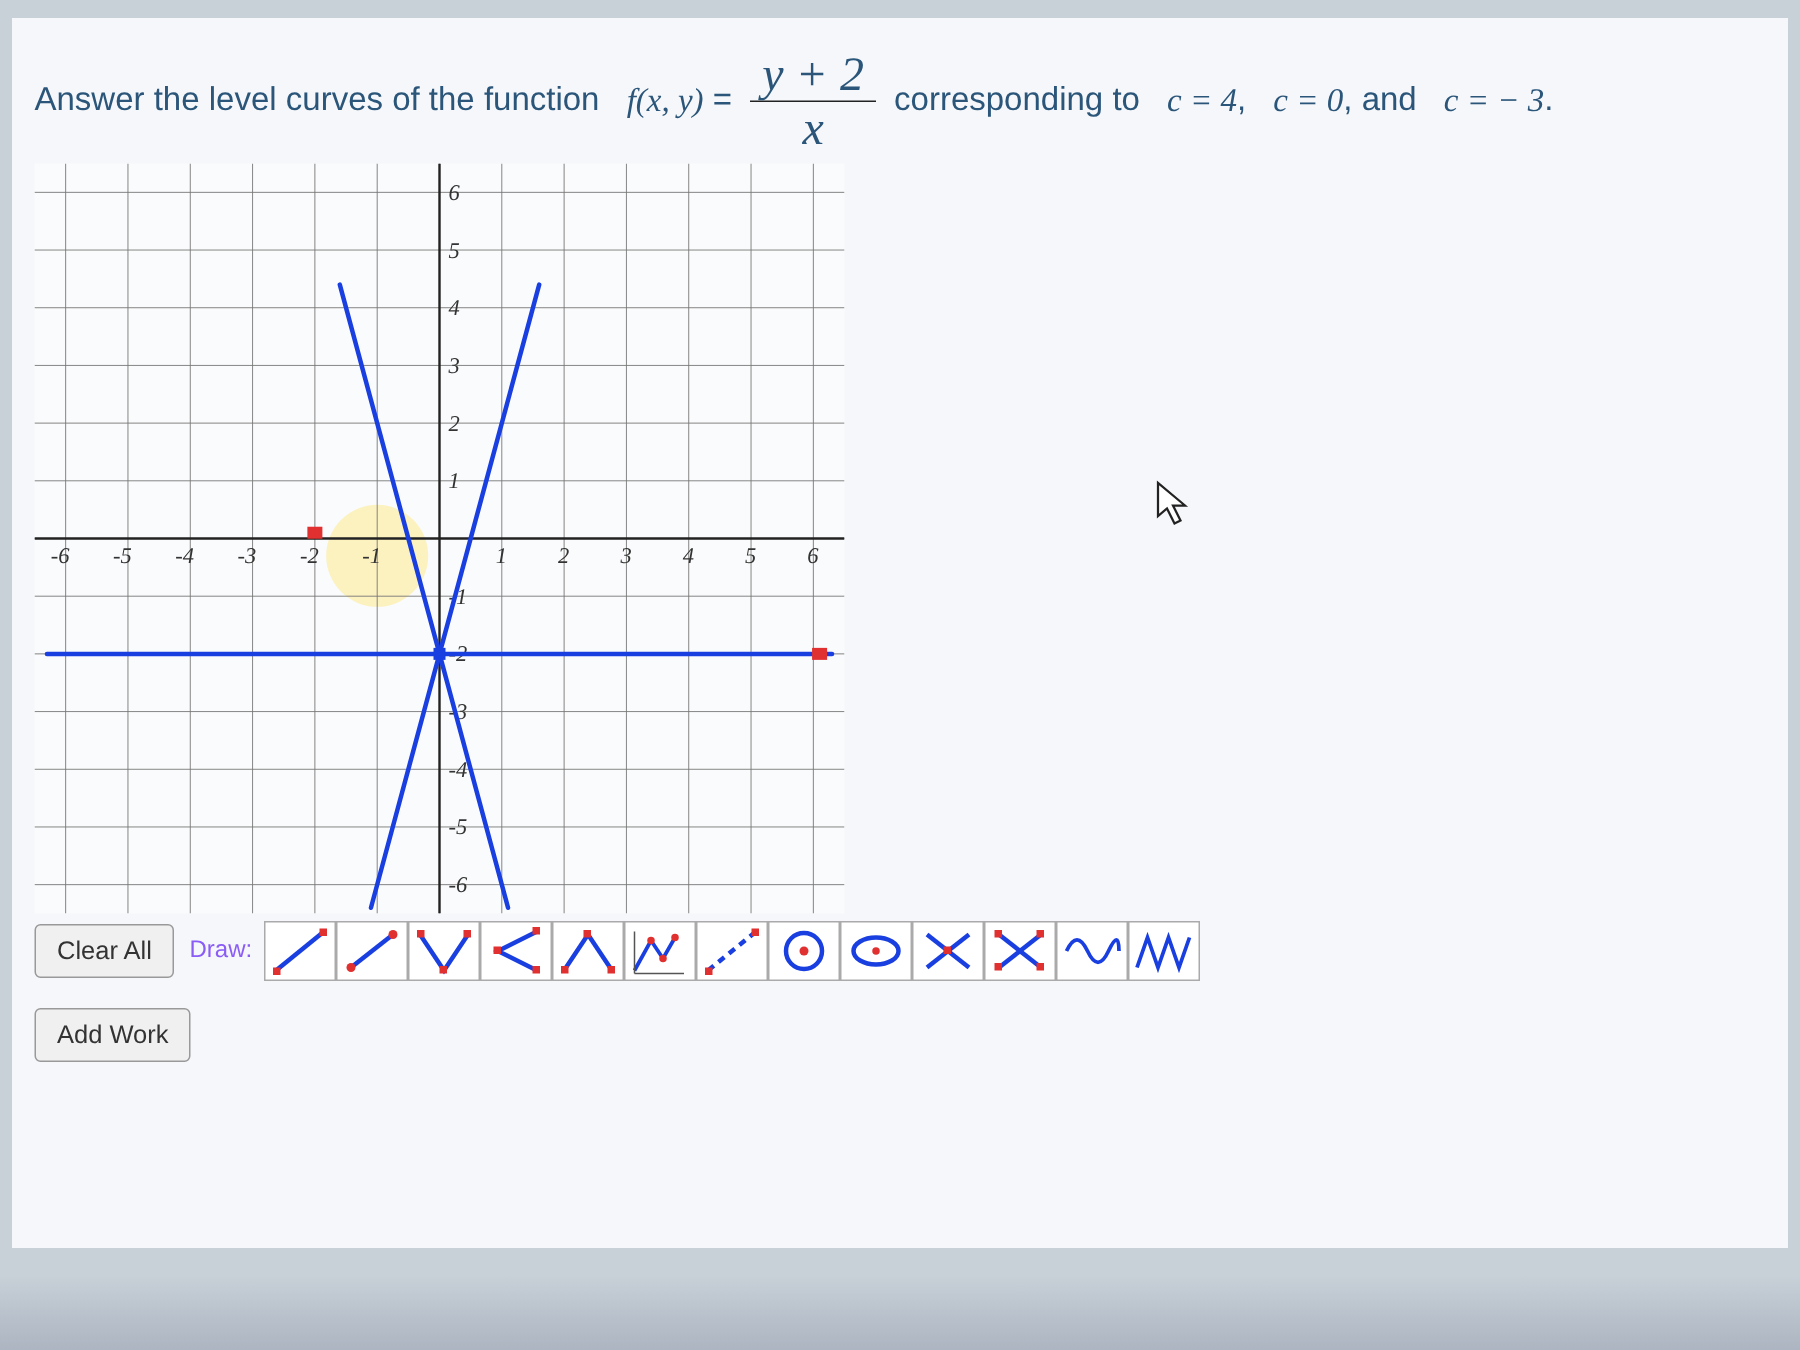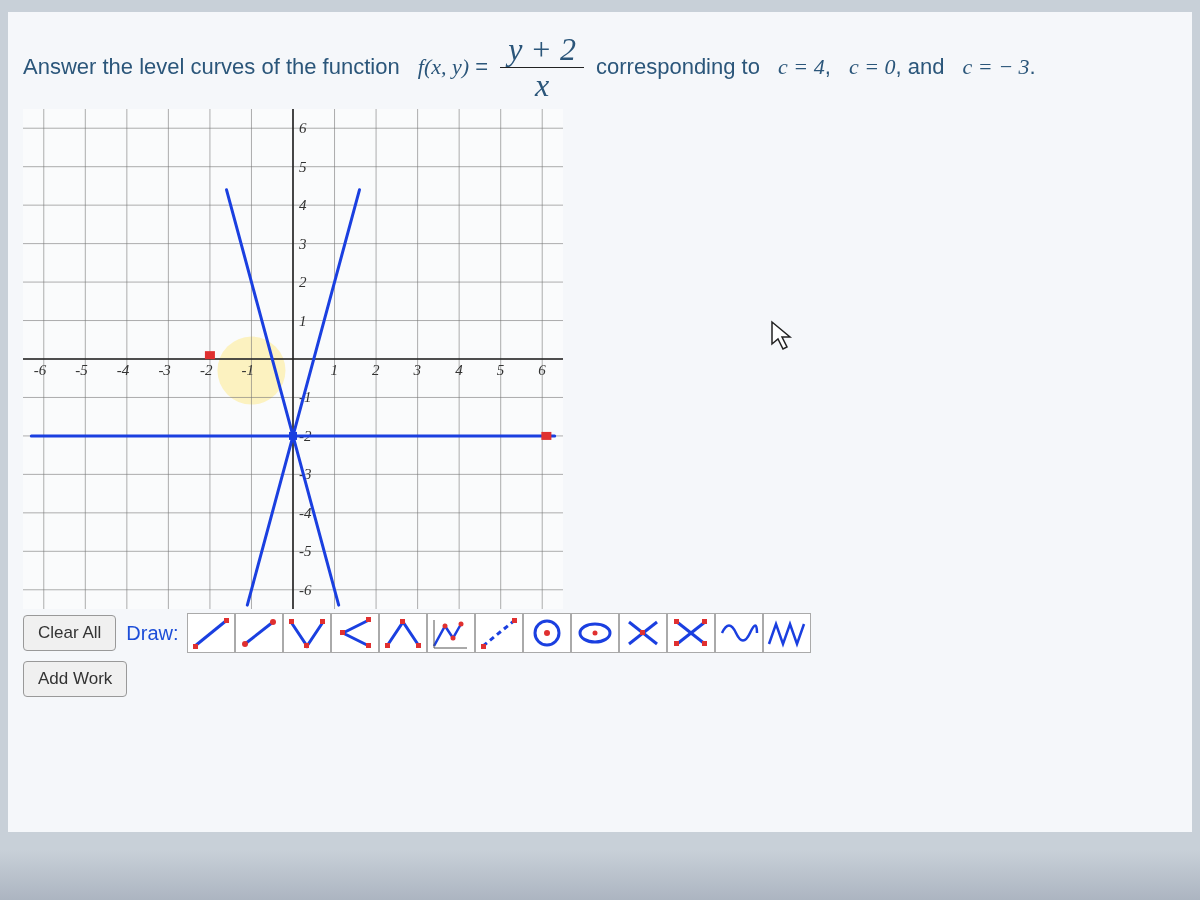--- a/index.html
+++ b/index.html
@@ -50,33 +50,33 @@
   .btn {
     background: #f0f0f0;
     border: 1px solid #999;
     border-radius: 4px;
     padding: 7px 14px;
     font-size: 17px;
     color: #333;
     cursor: pointer;
     font-family: Arial, sans-serif;
   }
-  .draw-label { font-size: 20px; color: #1d4ed8; margin-left: 4px; margin-right: 2px; }
+  .draw-label { font-size: 16px; color: #8b5cf6; margin-left: 4px; margin-right: 2px; }
   .tool {
     width: 48px;
     height: 40px;
     border: 1px solid #aaa;
     background: #fff;
     display: flex;
     align-items: center;
     justify-content: center;
     cursor: pointer;
   }
   .tool svg { width: 40px; height: 34px; }
-  .button-row { margin-top: 8px; }
+  .button-row { margin-top: 18px; }
   .button-row .btn { margin-bottom: 14px; display: block; width: fit-content; }
   .cursor-arrow {
     position: absolute;
     pointer-events: none;
   }
   .bottom-decor {
     position: absolute;
     bottom: 0;
     left: 0;
     right: 0;

